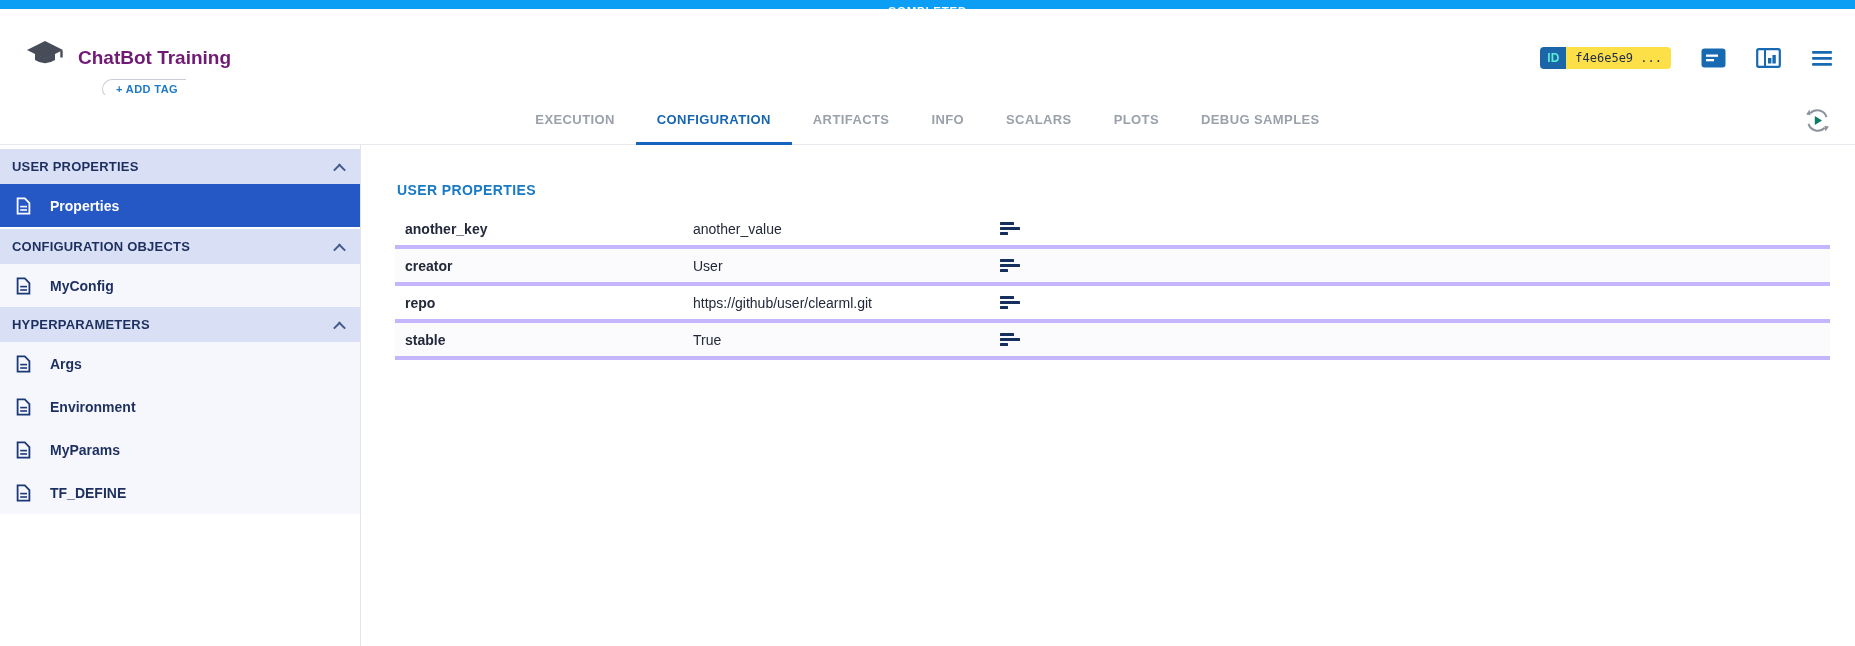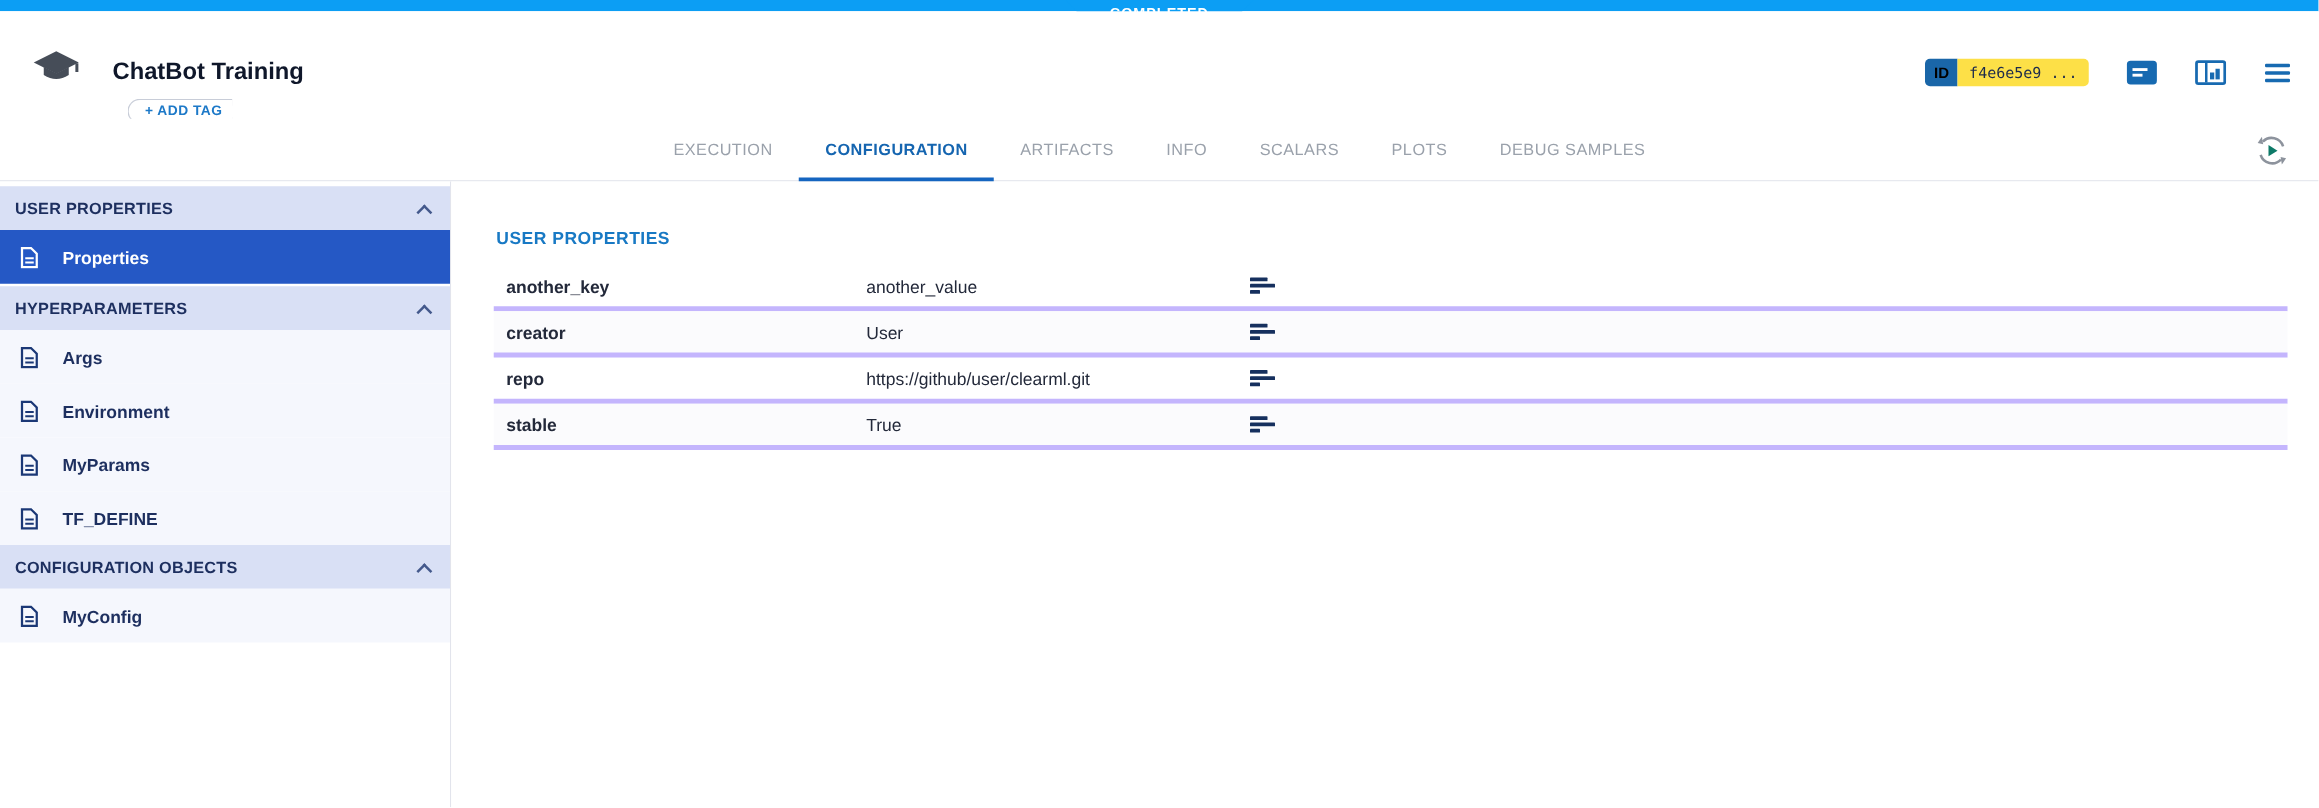--- a/index.html
+++ b/index.html
@@ -18,54 +18,54 @@
     display:flex; align-items:center; justify-content:center;
   }
   .status-badge span {
     color:#fff; font-size:11.5px; font-weight:700; letter-spacing:.8px;
     margin-bottom:6px;
   }
 
   
   .header { position:relative; height:86px; background:#fff; }
   .cap-icon { position:absolute; left:25px; top:30px; }
-  .page-title { position:absolute; left:90px; top:38px; font-size:19px; font-weight:700; color:#0f172a; }
+  .page-title { position:absolute; left:78px; top:38px; font-size:19px; font-weight:700; color:#701a75; }
   .add-tag {
     position:absolute; left:102px; top:70px; height:20px;
     display:inline-flex; align-items:center; padding:0 8px 0 13px;
     border:1px solid #c8cdd8; border-right:none; border-radius:11px 0 0 11px;
     cursor:pointer; background:#fff;
   }
   .add-tag::after {
     content:""; position:absolute; right:-7px; top:2.6px; width:14px; height:14px;
     border-top:1px solid #c8cdd8; border-right:1px solid #c8cdd8;
     transform:rotate(45deg); background:#fff; z-index:-1;
   }
   .add-tag span { font-size:11px; font-weight:700; color:#1d79c8; letter-spacing:.4px; white-space:nowrap; }
 
   .header-right { position:absolute; right:22px; top:38px; display:flex; align-items:center; gap:30px; }
   .id-badge { display:flex; align-items:stretch; height:22px; cursor:pointer; }
   .id-label {
-    background:#1a66a8; color:#000000; font-size:12px; font-weight:700;
+    background:#1a66a8; color:#5eead4; font-size:12px; font-weight:700;
     display:flex; align-items:center; padding:3px 7px; border-radius:4px 0 0 4px;
   }
   .id-value {
     background:#fde047; color:#1d2b4c; font-family:"DejaVu Sans Mono", monospace;
     font-size:12px; display:flex; align-items:center; padding:0 9px; border-radius:0 4px 4px 0;
   }
   .hicon { display:inline-flex; cursor:pointer; }
 
   
   .tabs {
     position:relative; height:50px; display:flex; justify-content:center; align-items:stretch;
     border-bottom:1px solid #e7e9ef; background:#fff;
   }
   .tab {
     display:flex; align-items:center; padding:0 21px; cursor:pointer;
-    font-size:13px; letter-spacing:.4px; color:#9aa1ab; font-weight:400; position:relative;
+    font-size:13px; letter-spacing:.4px; color:#9aa1ab; font-weight:700; position:relative;
     white-space:nowrap;
   }
   .tab.active { color:#1565b0; font-weight:700; }
   .tab.active::after {
     content:""; position:absolute; left:0; right:0; bottom:-1px; height:3px; background:#1565c0;
   }
   .refresh { position:absolute; right:24px; top:12px; cursor:pointer; }
 
   
   .body { display:flex; height:501px; }
@@ -199,20 +199,37 @@
               <line x1="4.2" y1="9.6" x2="11" y2="9.6" stroke="currentColor" stroke-width="1.6"></line>
               <line x1="4.2" y1="13" x2="11" y2="13" stroke="currentColor" stroke-width="1.6"></line>
             </svg>
           </span>
           <span class="label">Properties</span>
         </div>
       </div>
 
       <div class="section">
         <div class="section-header">
+          <span class="label">CONFIGURATION OBJECTS</span>
+          <span class="chevron-up"></span>
+        </div>
+        <div class="side-item">
+          <span class="doc-icon">
+            <svg width="15" height="18" viewBox="0 0 15 18">
+              <path d="M1.6 1.4 h7.2 l4.6 4.6 v10.6 h-11.8 z" fill="none" stroke="currentColor" stroke-width="1.8"></path>
+              <line x1="4.2" y1="9.6" x2="11" y2="9.6" stroke="currentColor" stroke-width="1.6"></line>
+              <line x1="4.2" y1="13" x2="11" y2="13" stroke="currentColor" stroke-width="1.6"></line>
+            </svg>
+          </span>
+          <span class="label">MyConfig</span>
+        </div>
+      </div>
+
+      <div class="section">
+        <div class="section-header">
           <span class="label">HYPERPARAMETERS</span>
           <span class="chevron-up"></span>
         </div>
         <div class="side-item">
           <span class="doc-icon">
             <svg width="15" height="18" viewBox="0 0 15 18">
               <path d="M1.6 1.4 h7.2 l4.6 4.6 v10.6 h-11.8 z" fill="none" stroke="currentColor" stroke-width="1.8"></path>
               <line x1="4.2" y1="9.6" x2="11" y2="9.6" stroke="currentColor" stroke-width="1.6"></line>
               <line x1="4.2" y1="13" x2="11" y2="13" stroke="currentColor" stroke-width="1.6"></line>
             </svg>
@@ -241,37 +258,20 @@
         </div>
         <div class="side-item">
           <span class="doc-icon">
             <svg width="15" height="18" viewBox="0 0 15 18">
               <path d="M1.6 1.4 h7.2 l4.6 4.6 v10.6 h-11.8 z" fill="none" stroke="currentColor" stroke-width="1.8"></path>
               <line x1="4.2" y1="9.6" x2="11" y2="9.6" stroke="currentColor" stroke-width="1.6"></line>
               <line x1="4.2" y1="13" x2="11" y2="13" stroke="currentColor" stroke-width="1.6"></line>
             </svg>
           </span>
           <span class="label">TF_DEFINE</span>
-        </div>
-      </div>
-
-      <div class="section">
-        <div class="section-header">
-          <span class="label">CONFIGURATION OBJECTS</span>
-          <span class="chevron-up"></span>
-        </div>
-        <div class="side-item">
-          <span class="doc-icon">
-            <svg width="15" height="18" viewBox="0 0 15 18">
-              <path d="M1.6 1.4 h7.2 l4.6 4.6 v10.6 h-11.8 z" fill="none" stroke="currentColor" stroke-width="1.8"></path>
-              <line x1="4.2" y1="9.6" x2="11" y2="9.6" stroke="currentColor" stroke-width="1.6"></line>
-              <line x1="4.2" y1="13" x2="11" y2="13" stroke="currentColor" stroke-width="1.6"></line>
-            </svg>
-          </span>
-          <span class="label">MyConfig</span>
         </div>
       </div>
 
     </aside>
 
     <main class="main">
       <h2 class="main-heading">USER PROPERTIES</h2>
 
       <div class="prop-table">
 

